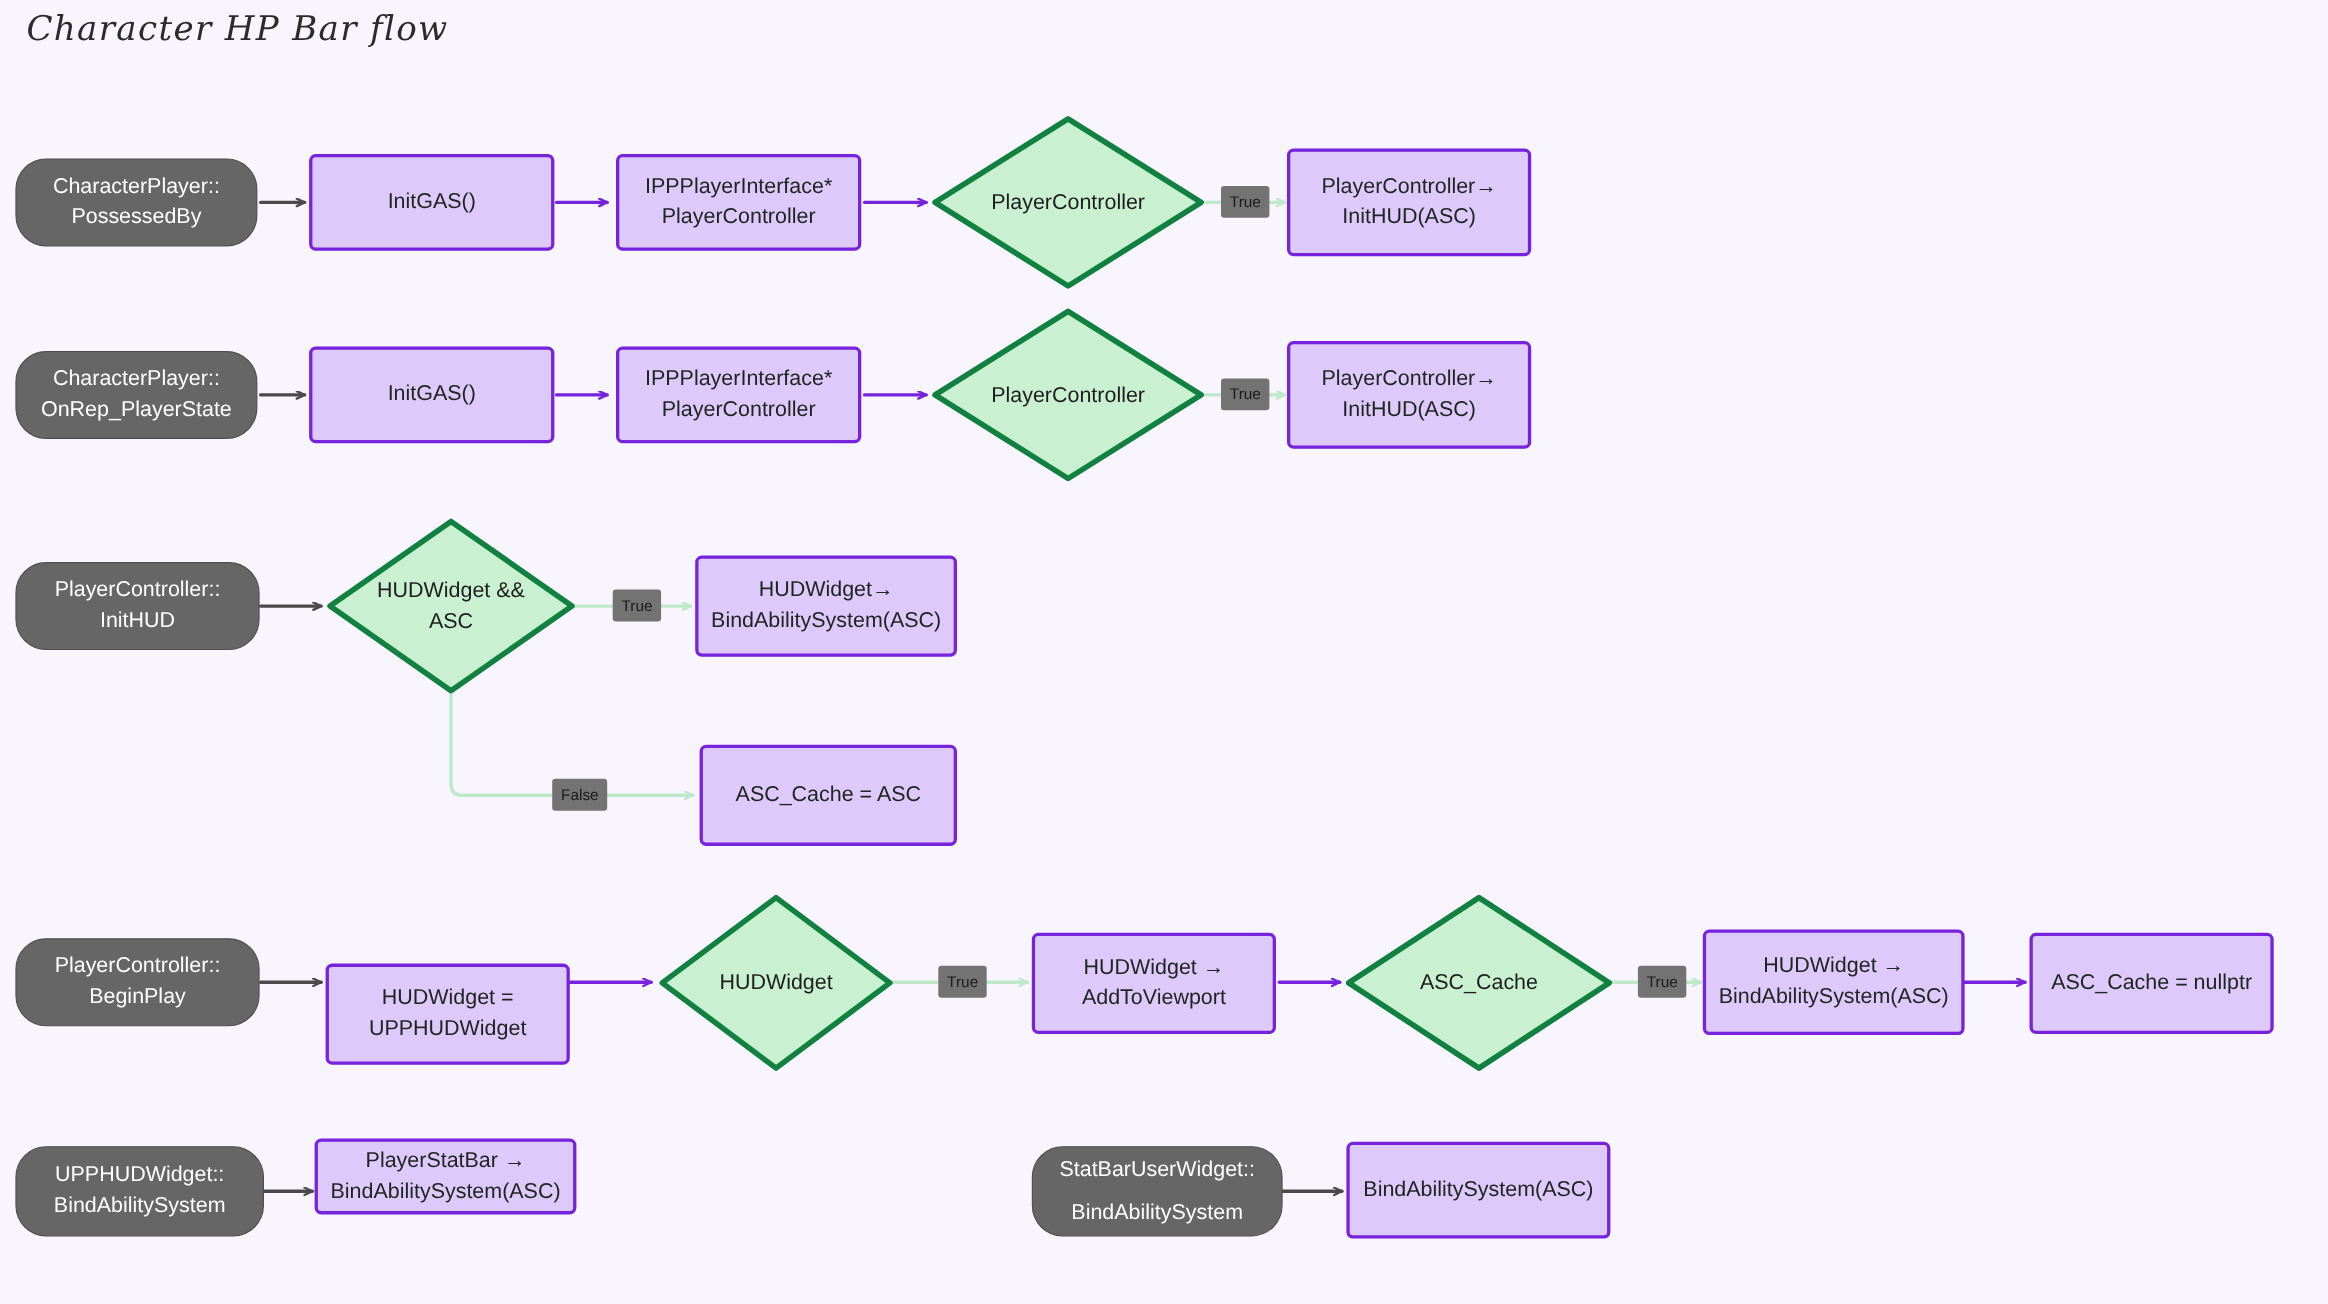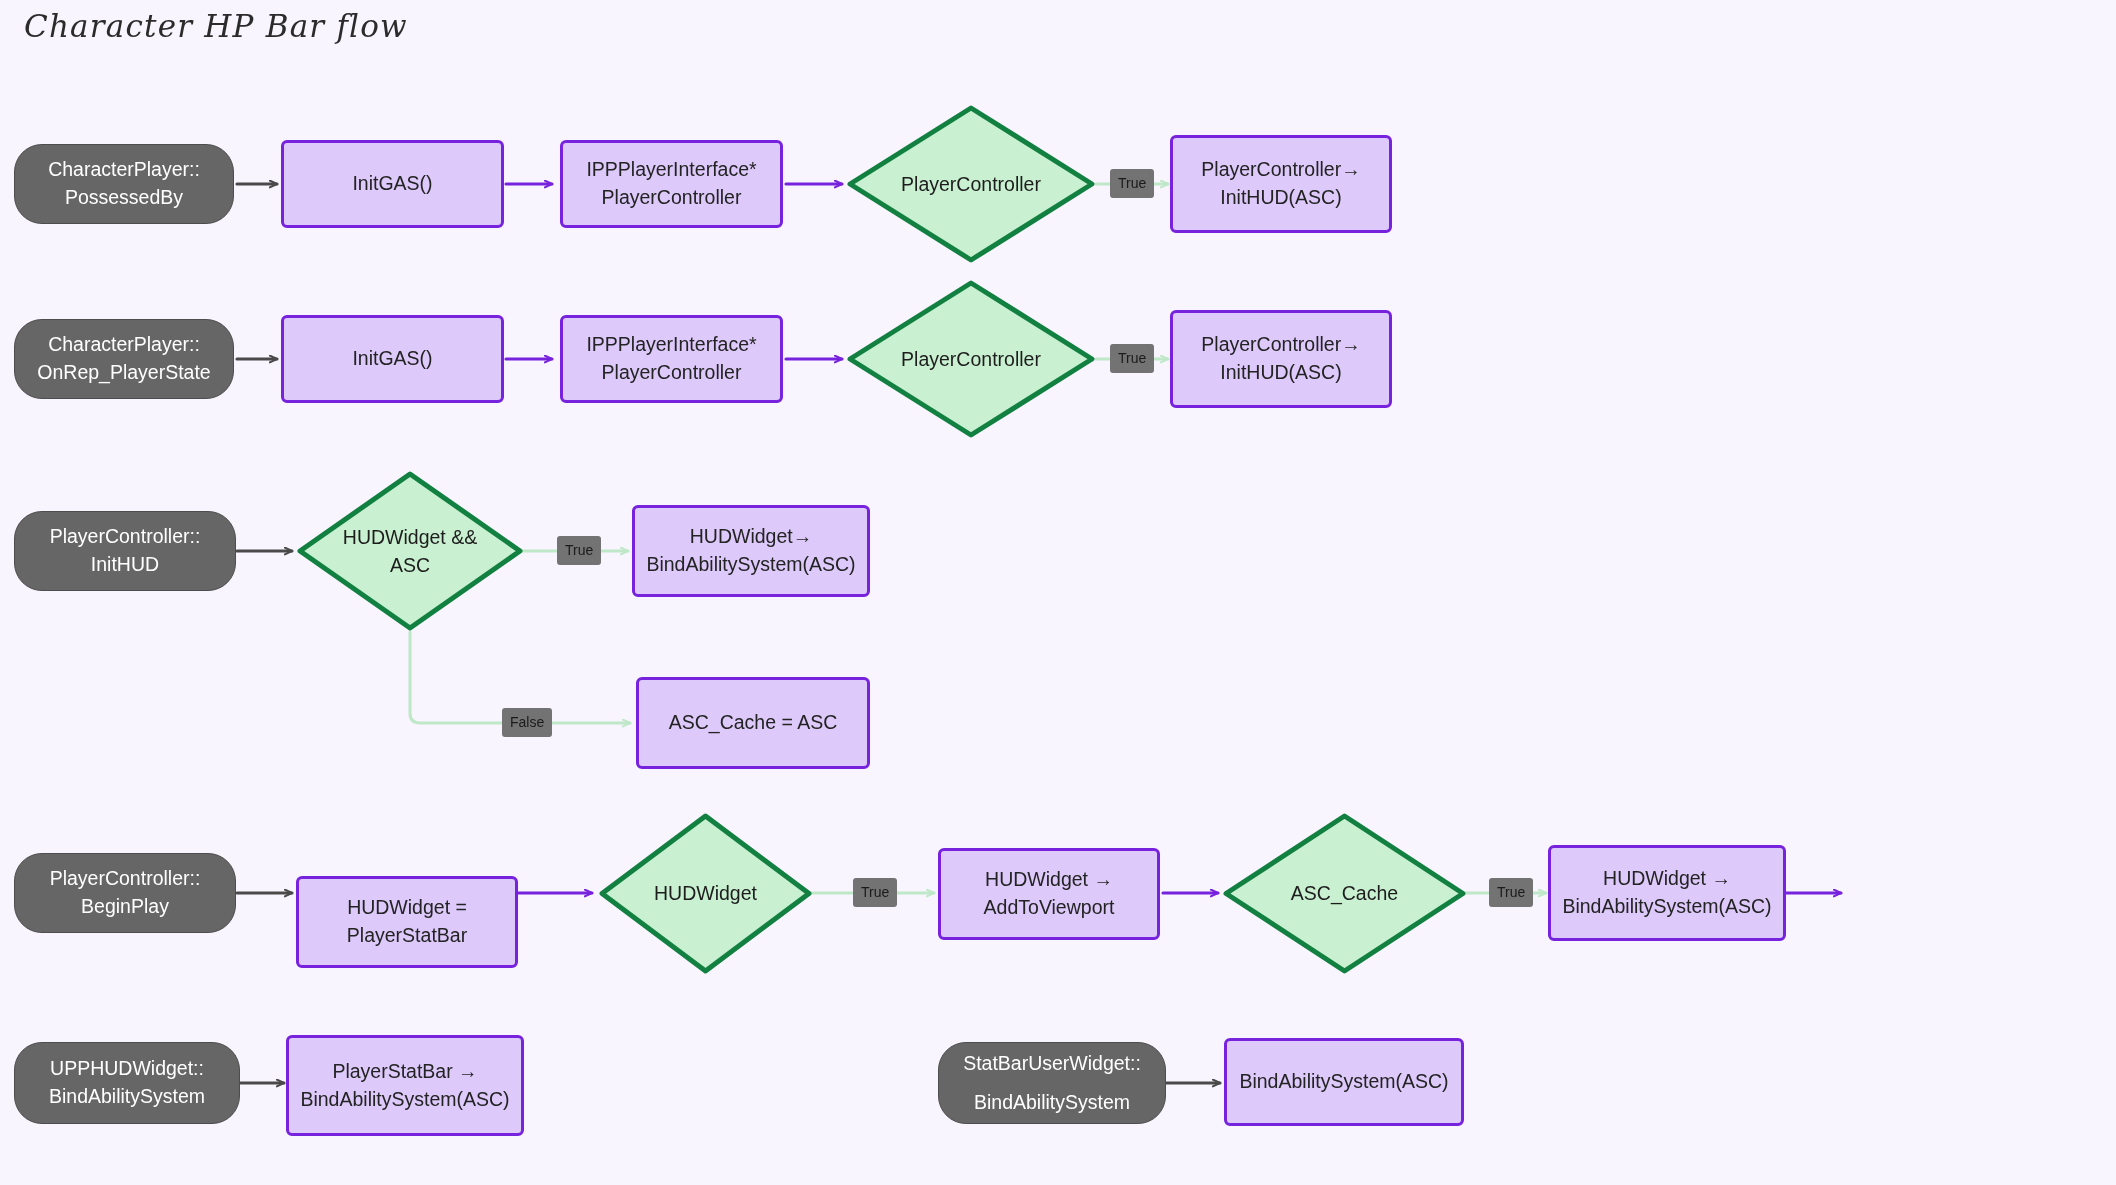--- a/index.html
+++ b/index.html
@@ -245,21 +245,21 @@
     <span class="ln">ASC_Cache = ASC</span>
   </div>
 
   <div class="node start" style="left:14px; top:853px; width:222px; height:80px;">
     <span class="ln">PlayerController::</span>
     <span class="ln">BeginPlay</span>
   </div>
 
   <div class="node process" style="left:296px; top:848px; width:222px; height:92px;margin-top:28px;">
     <span class="ln">HUDWidget =</span>
-    <span class="ln">PlayerStatBar</span>
+    <span class="ln">UPPHUDWidget</span>
   </div>
 
   <div class="node decision" style="left:598px; top:812px; width:215px; height:163px;">
     <svg class="dia-shape" viewBox="0 0 215 163" preserveAspectRatio="none">
       <polygon points="107.5,4 211,81.5 107.5,159 4,81.5" fill="#c9f0d0" stroke="#128040" stroke-width="5" stroke-linejoin="round"></polygon>
     </svg>
     <div class="dia-label">HUDWidget</div>
   </div>
 
   <div class="edge-label" style="left:853px; top:878px;">True</div>
@@ -276,27 +276,30 @@
     <div class="dia-label">ASC_Cache</div>
   </div>
 
   <div class="edge-label" style="left:1489px; top:878px;">True</div>
 
   <div class="node process" style="left:1548px; top:845px; width:238px; height:96px;">
     <span class="ln">HUDWidget →</span>
     <span class="ln">BindAbilitySystem(ASC)</span>
   </div>
 
+  <div class="node process" style="left:1845px; top:848px; width:222px; height:92px;">
+    <span class="ln">ASC_Cache = nullptr</span>
+  </div>
 
   <div class="node start" style="left:14px; top:1042px; width:226px; height:82px;">
     <span class="ln">UPPHUDWidget::</span>
     <span class="ln">BindAbilitySystem</span>
   </div>
 
-  <div class="node process" style="left:286px; top:1035px; width:238px; height:101px;">
+  <div class="node process" style="left:286px; top:1035px; width:238px; height:69px;">
     <span class="ln">PlayerStatBar →</span>
     <span class="ln">BindAbilitySystem(ASC)</span>
   </div>
 
   <div class="node start" style="left:938px; top:1042px; width:228px; height:82px;gap:11px;">
     <span class="ln">StatBarUserWidget::</span>
     <span class="ln">BindAbilitySystem</span>
   </div>
 
   <div class="node process" style="left:1224px; top:1038px; width:240px; height:88px;">

